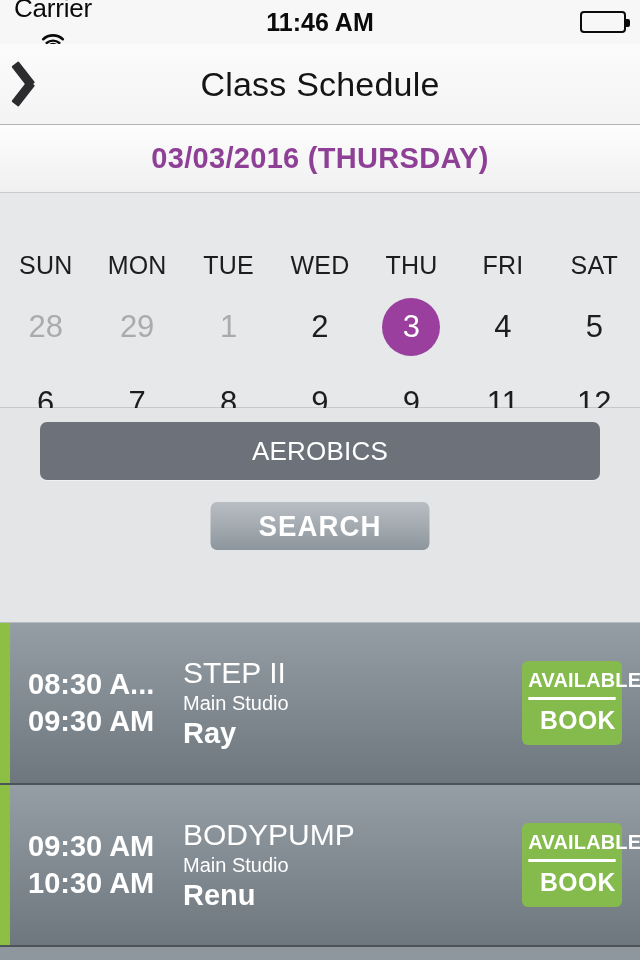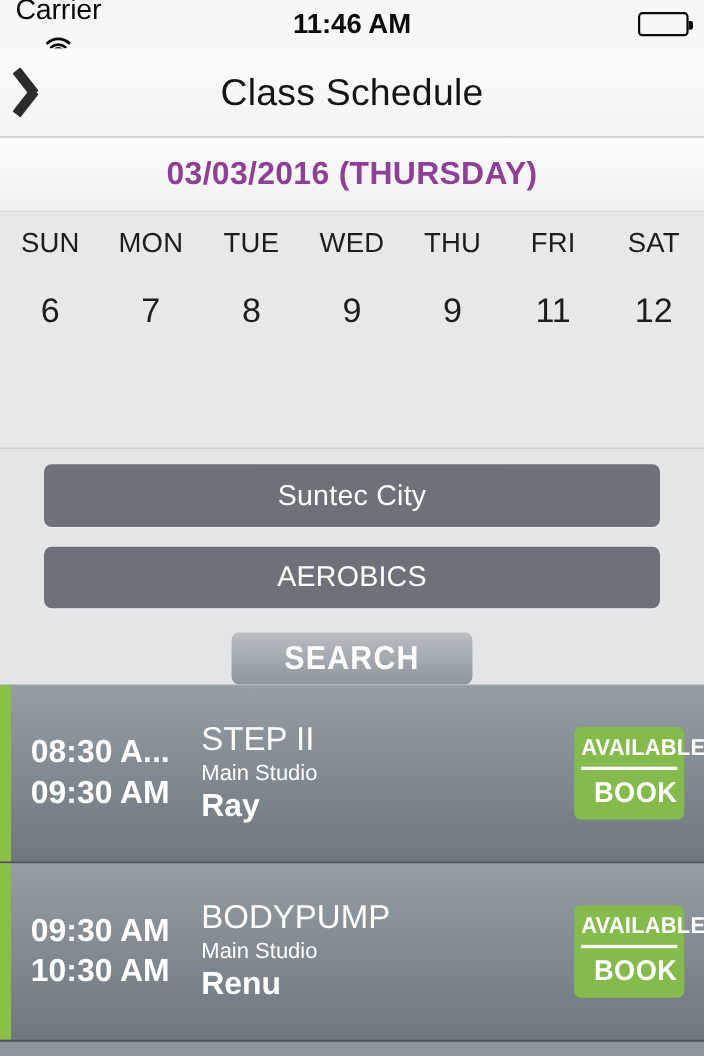--- a/index.html
+++ b/index.html
@@ -67,21 +67,21 @@
   }
 
   
   .calendar {
     flex:0 0 215px; height:215px;
     background:#e6e8ea;
     border-bottom:1px solid #c6c8ca;
     padding-top:14px;
   }
   .cal-dows, .cal-row {
-    display:grid; grid-template-columns:repeat(7,1fr);
+    display:grid; grid-template-columns:repeat(7,1fr);margin-top:44px;
   }
   .cal-dow {
     text-align:center; font-size:25px; color:#1d1d1d; letter-spacing:0.2px;
     padding-bottom:6px;
   }
   .cal-row { margin-top:6px; }
   .cal-cell {
     height:70px; display:flex; align-items:center; justify-content:center;
   }
   .cal-day {
@@ -194,23 +194,46 @@
     <div class="cal-dows">
       <div class="cal-dow">SUN</div>
       <div class="cal-dow">MON</div>
       <div class="cal-dow">TUE</div>
       <div class="cal-dow">WED</div>
       <div class="cal-dow">THU</div>
       <div class="cal-dow">FRI</div>
       <div class="cal-dow">SAT</div>
     </div>
 
-
     <div class="cal-row">
       <div class="cal-cell">
+          <span class="cal-day muted">28</span>
+        </div>
+      <div class="cal-cell">
+          <span class="cal-day muted">29</span>
+        </div>
+      <div class="cal-cell">
+          <span class="cal-day muted">1</span>
+        </div>
+      <div class="cal-cell">
+          <span class="cal-day">2</span>
+        </div>
+      <div class="cal-cell">
+          <span class="cal-day selected">3</span>
+        </div>
+      <div class="cal-cell">
+          <span class="cal-day">4</span>
+        </div>
+      <div class="cal-cell">
+          <span class="cal-day">5</span>
+        </div>
+    </div>
+
+    <div class="cal-row">
+      <div class="cal-cell">
           <span class="cal-day">6</span>
         </div>
       <div class="cal-cell">
           <span class="cal-day">7</span>
         </div>
       <div class="cal-cell">
           <span class="cal-day">8</span>
         </div>
       <div class="cal-cell">
           <span class="cal-day">9</span>
@@ -221,23 +244,20 @@
       <div class="cal-cell">
           <span class="cal-day">11</span>
         </div>
       <div class="cal-cell">
           <span class="cal-day">12</span>
         </div>
     </div>
   </div>
 
   <div class="filters">
-    <div class="select-btn">
-      <span>Suntec City</span>
-    </div>
     <div class="select-btn">
       <span>AEROBICS</span>
     </div>
     <div class="search-btn">
       <span>SEARCH</span>
     </div>
   </div>
 
   <div class="class-list">
 

